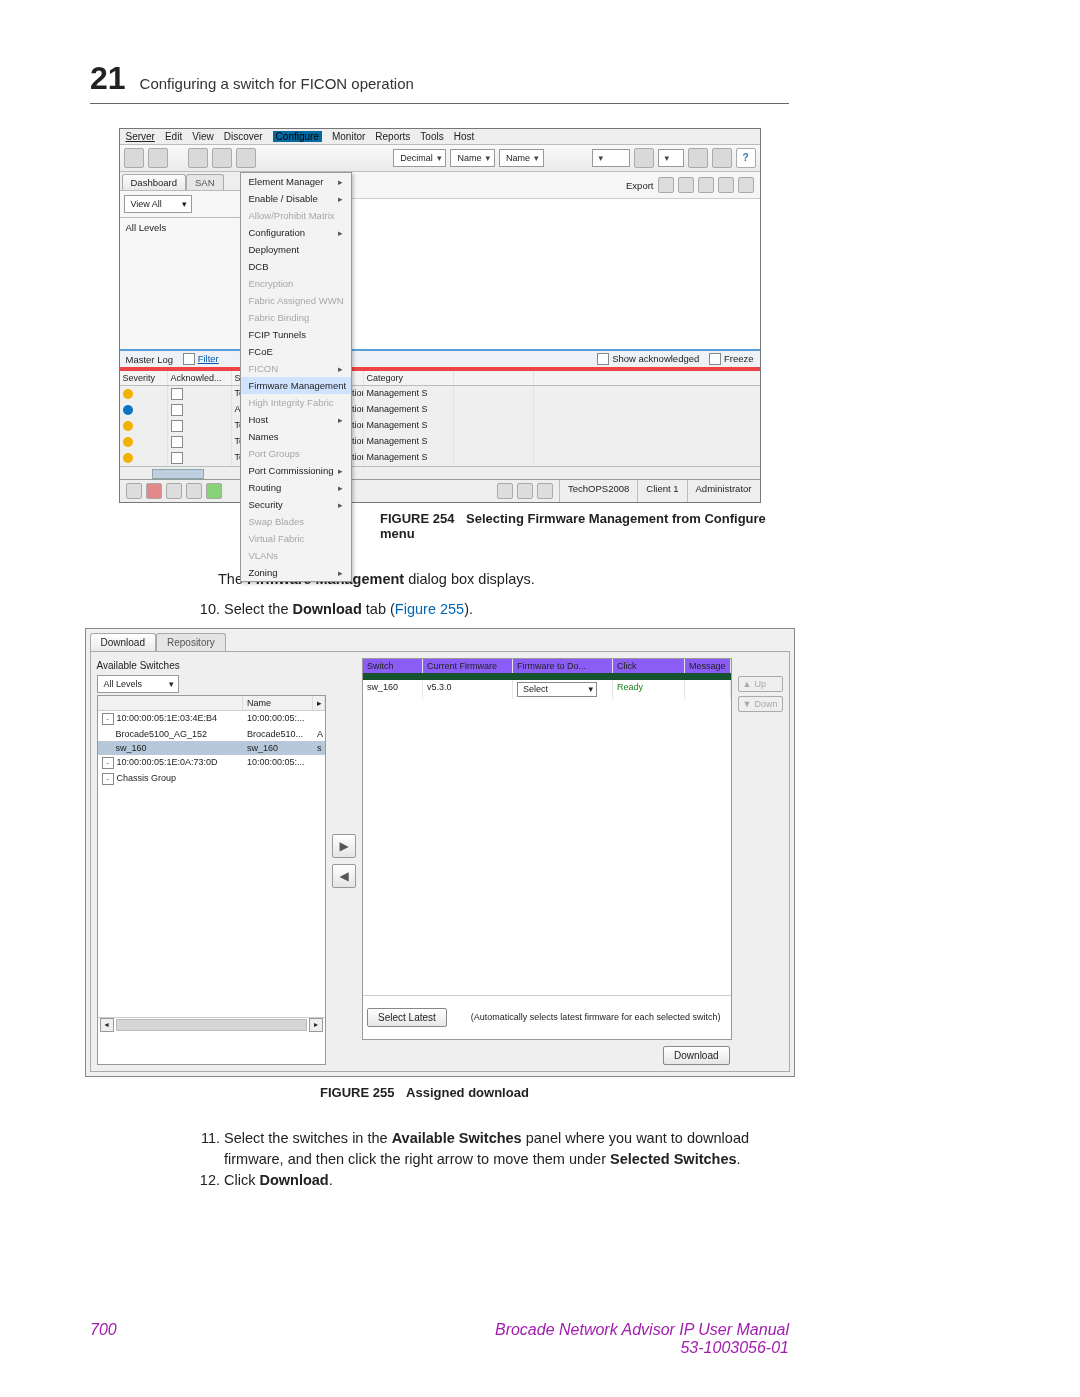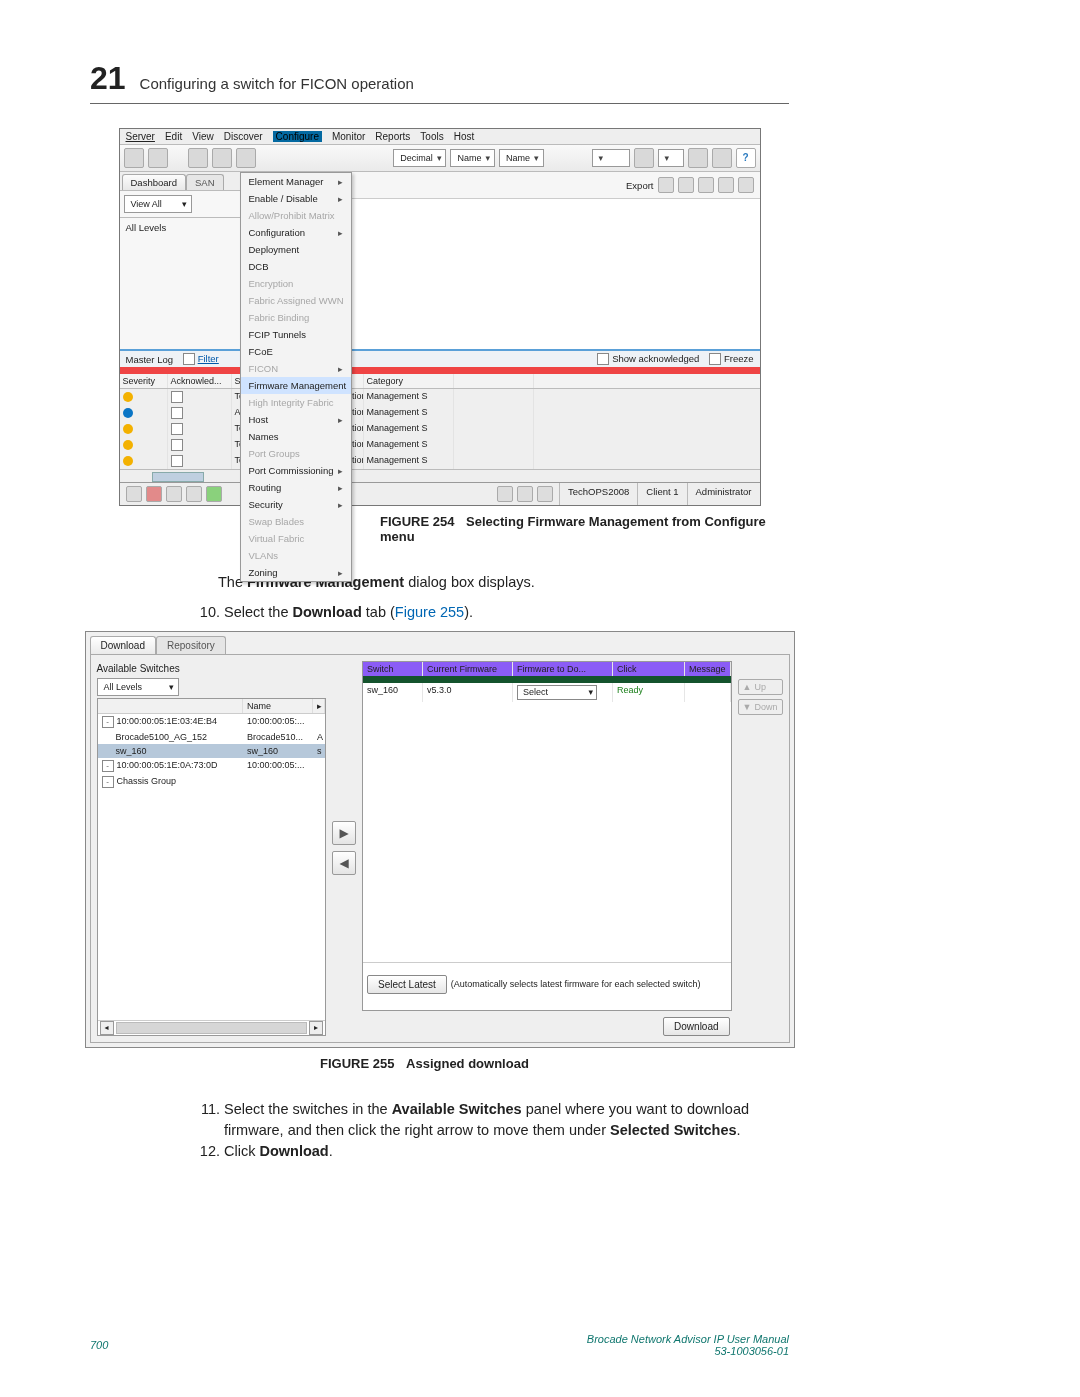--- a/index.html
+++ b/index.html
@@ -65,24 +65,23 @@
     margin: 6px 0 6px 108px;
     padding-left: 26px;
   }
   .link { color: #0066b3; }
   .bold { font-weight: bold; }
   .footer {
     position: absolute;
     left: 90px; right: 90px; bottom: 40px;
     display: flex;
     justify-content: space-between;
-    font-size: 11px;
+    font-size: 16px;
     font-style: italic;
-    color: #0f766e;
-    align-items: center;
+    color: #a21caf;
   }
   .footer .pnum { font-style: italic; }
   .footer .right { text-align: right; }
 
   .shot1 {
     width: 640px;
     background: #efefef;
     border: 1px solid #777;
     font-family: "Segoe UI", Tahoma, sans-serif;
     font-size: 10px;
@@ -158,21 +157,21 @@
   .right-pane { flex:1; background:#fff; position:relative; }
   .right-toolbar {
     display:flex;justify-content:flex-end;align-items:center;gap:4px;
     padding:4px 6px;border-bottom:1px solid #ccc;font-size:9.5px;height:18px;
     background:#f6f6f6;
   }
   .ic-sm{width:14px;height:14px;background:#ddd;border:1px solid #aaa;border-radius:2px;}
   .right-blank { height:150px; background:#fff; }
   .log-head {
     display:flex;align-items:center;gap:10px;padding:2px 6px;font-size:9.5px;
-    border-top:2px solid #5aa0d8;border-bottom:7px solid #ef4444;background:#eef2f6;
+    border-top:2px solid #5aa0d8;border-bottom:4px solid #ef4444;background:#eef2f6;
   }
   .log-head .lbl { font-weight:normal; }
   .log-head a { color:#0058a9; text-decoration:underline; }
   .log-cols, .log-row {
     display:grid;
     grid-template-columns: 48px 64px 28px 60px 44px 90px 80px;
     font-size:9px;
   }
   .log-cols { border-bottom:1px solid #bbb; background:#f3f3f3; }
   .log-cols div, .log-row div { padding:2px 3px; border-right:1px solid #e3e3e3; white-space:nowrap; overflow:hidden; }
@@ -225,21 +224,21 @@
   .move-col{display:flex;flex-direction:column;justify-content:center;gap:6px;}
   .move-btn{width:22px;height:22px;border:1px solid #999;background:linear-gradient(#fff,#e4e4e4);display:flex;align-items:center;justify-content:center;font-size:12px;color:#555;border-radius:2px;}
   .sel-panel { flex:1; display:flex; flex-direction:column; }
   .sel-topline { display:flex; align-items:center; gap:14px; font-size:9.5px; padding:2px 0;}
   .sel-topline .spacer{flex:1;}
   .sel-box { border:1px solid #999; background:#fff; flex:1; font-size:9px;}
   .sel-head, .sel-row { display:grid; grid-template-columns: 60px 90px 100px 72px 1fr;}
   .sel-head { background:#8b5cf6; border-bottom:7px solid #14532d;}
   .sel-head div, .sel-row div { padding:2px 4px; border-right:1px solid #e6e6e6; white-space:nowrap;}
   .sel-dd{display:inline-flex;align-items:center;justify-content:space-between;border:1px solid #888;background:#fff;height:13px;padding:0 3px 0 5px;width:70px;}
-  .sel-foot{display:flex;align-items:center;gap:4px;padding:12px 4px;font-size:9px;border-top:1px solid #ccc;}
+  .sel-foot{display:flex;align-items:center;gap:24px;padding:12px 4px;font-size:9px;border-top:1px solid #ccc;margin-top:36px;}
   .btn{border:1px solid #888;background:linear-gradient(#fff,#e6e6e6);padding:3px 10px;font-size:10px;border-radius:2px;}
   .sel-actions{display:flex;justify-content:flex-end;padding:6px 2px 0 2px;}
   .side-updown{display:flex;flex-direction:column;gap:4px;justify-content:flex-start;padding-top:18px;}
   .udbtn{border:1px solid #aaa;background:#eee;color:#aaa;font-size:9px;padding:2px 4px;border-radius:2px;display:flex;align-items:center;gap:3px;}
 </style>
 </head>
 <body>
 
 <div class="page">
 

